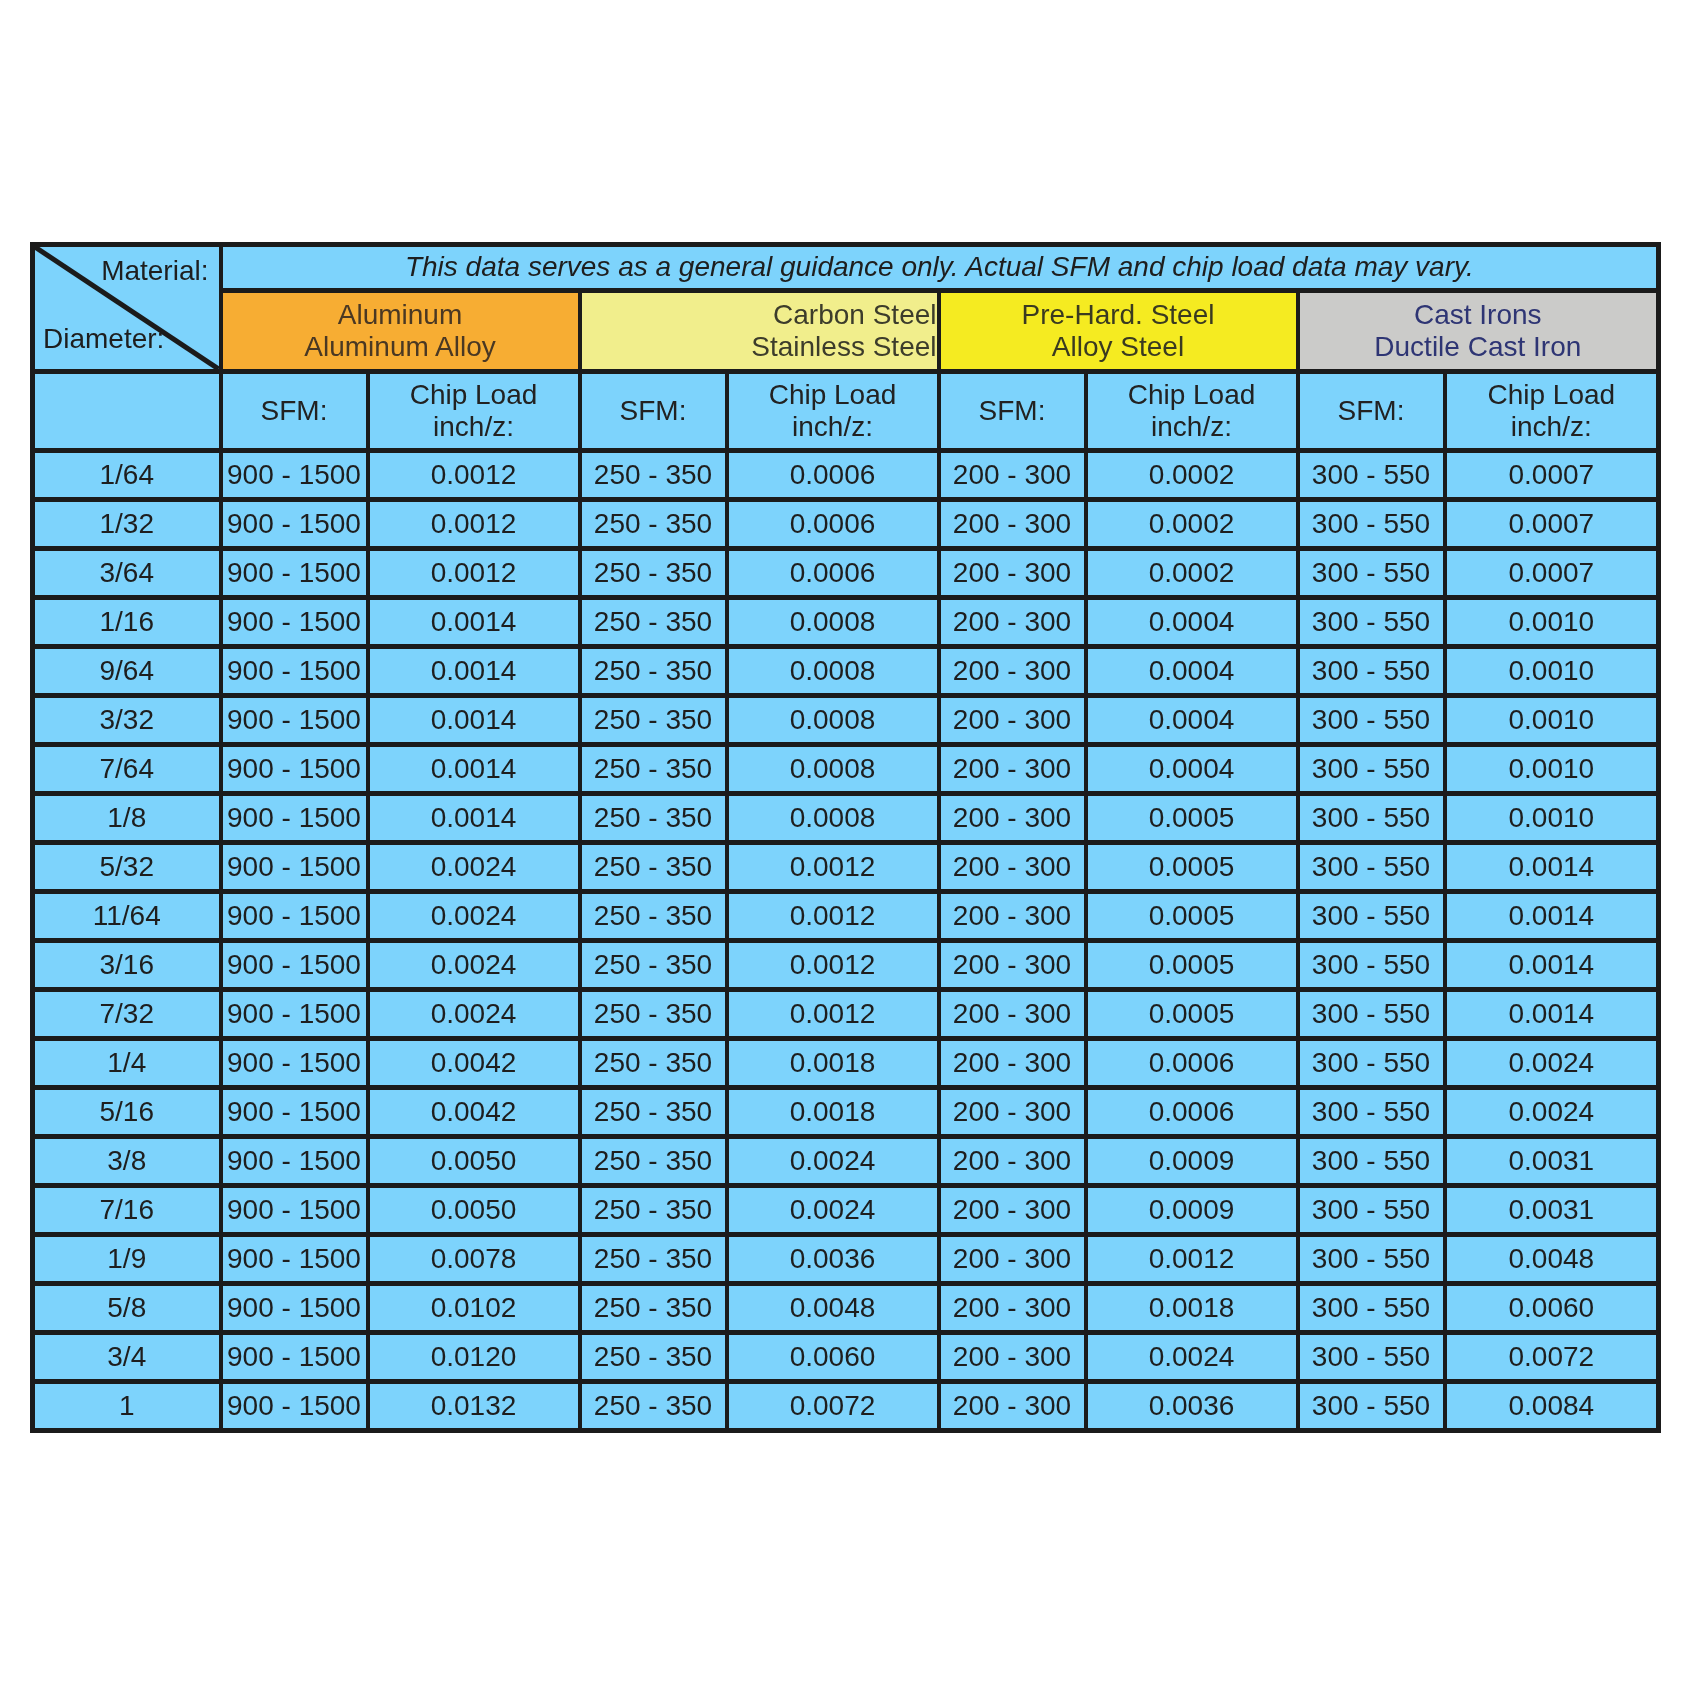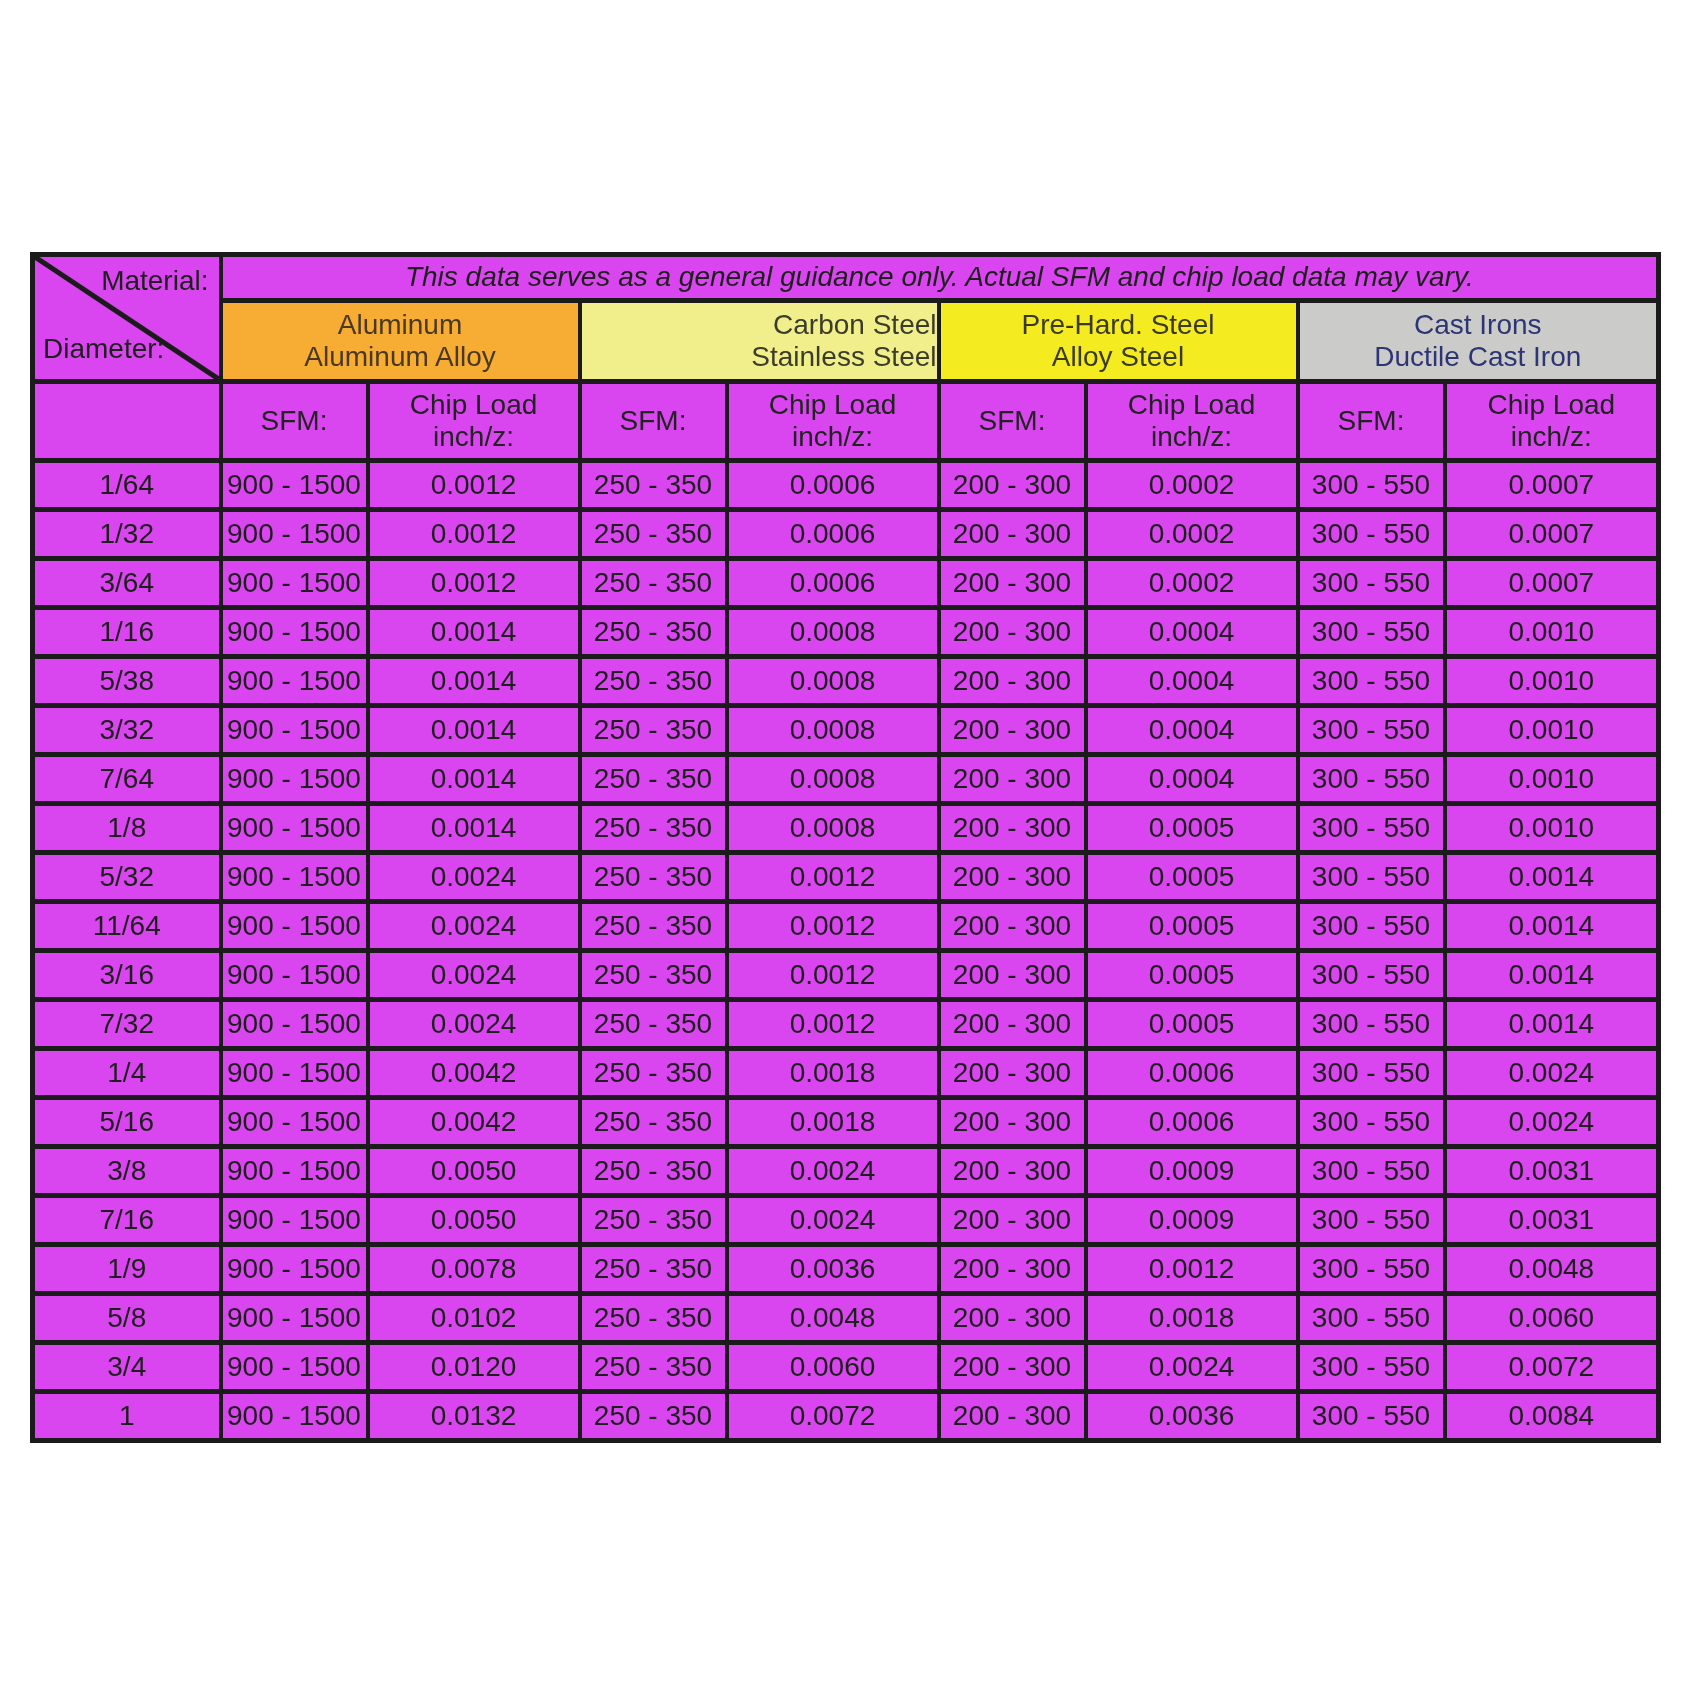--- a/index.html
+++ b/index.html
@@ -2,23 +2,23 @@
 <html><head>
 <meta charset="utf-8">
 <style>
   html,body{margin:0;padding:0;background:#ffffff;}
   body{
     width:1686px;height:1686px;position:relative;overflow:hidden;
     font-family:"Liberation Sans","DejaVu Sans",sans-serif;
     color:#1e1e1e;
   }
   .feed-table{
-    position:absolute;left:30px;top:252px;width:1626px;
+    position:absolute;left:30px;top:242px;width:1626px;
     border-collapse:collapse;table-layout:fixed;
-    background:#d946ef;
+    background:#7dd3fc;
   }
   .feed-table td,.feed-table th{
     border:solid #1b1b1b;border-width:5px 4px;
     text-align:center;vertical-align:middle;
     font-size:28px;font-weight:normal;
     padding:0;line-height:1.15;
     overflow:hidden;white-space:nowrap;
   }
   .feed-table{border:5px solid #1b1b1b;}
   .r-notice{height:46px;}
@@ -146,21 +146,21 @@
         <td class="sfm-cell">900 - 1500</td>
         <td class="chip-cell">0.0014</td>
         <td class="sfm-cell">250 - 350</td>
         <td class="chip-cell">0.0008</td>
         <td class="sfm-cell">200 - 300</td>
         <td class="chip-cell">0.0004</td>
         <td class="sfm-cell">300 - 550</td>
         <td class="chip-cell">0.0010</td>
       </tr>
       <tr>
-        <td class="diam-cell">5/38</td>
+        <td class="diam-cell">9/64</td>
         <td class="sfm-cell">900 - 1500</td>
         <td class="chip-cell">0.0014</td>
         <td class="sfm-cell">250 - 350</td>
         <td class="chip-cell">0.0008</td>
         <td class="sfm-cell">200 - 300</td>
         <td class="chip-cell">0.0004</td>
         <td class="sfm-cell">300 - 550</td>
         <td class="chip-cell">0.0010</td>
       </tr>
       <tr>

